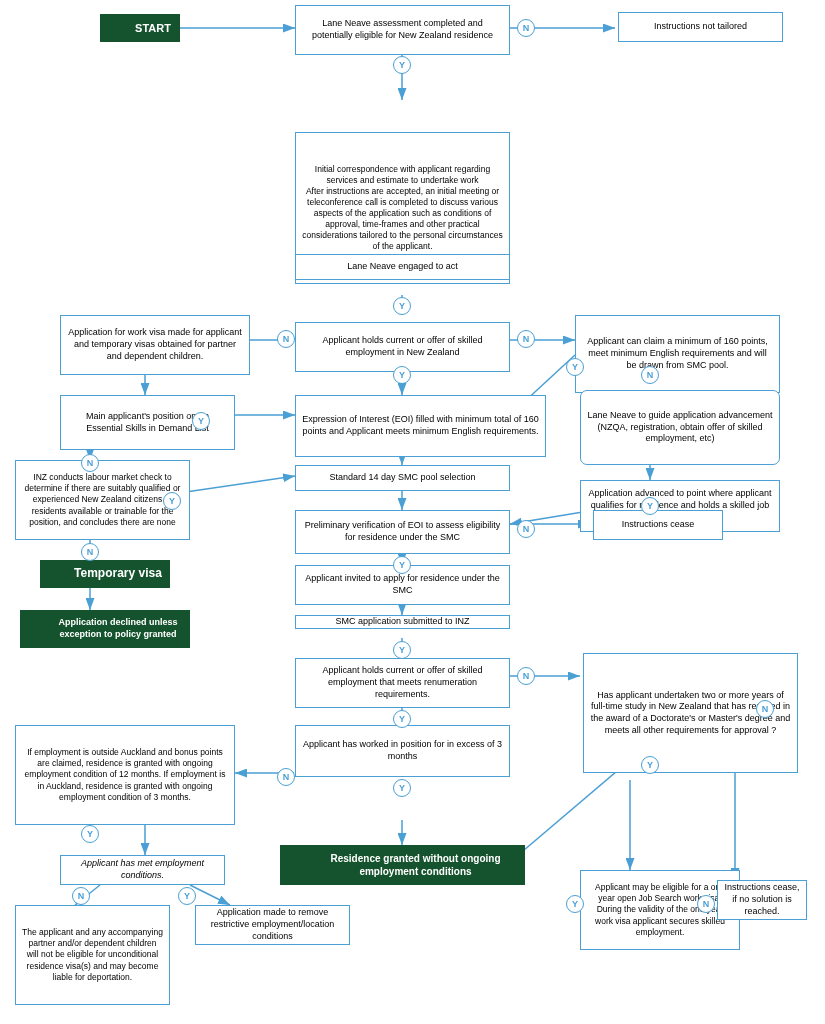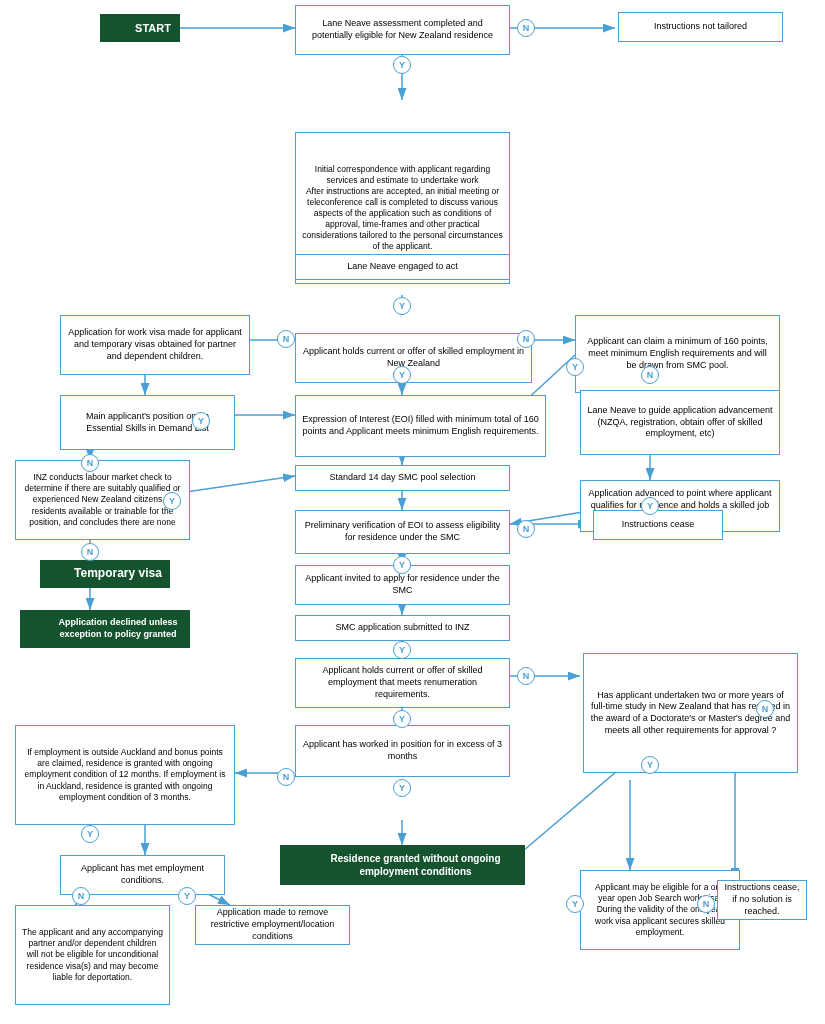--- a/index.html
+++ b/index.html
@@ -169,21 +169,21 @@
     <span style="white-space:pre-wrap;">Initial correspondence with applicant regarding services and estimate to undertake work
 After instructions are accepted, an initial meeting or teleconference call is completed to discuss various aspects of the application such as conditions of approval, time-frames and other practical considerations tailored to the personal circumstances of the applicant.</span>
   </div>
 
   <div class="box" style="left:295px; top:254px; width:215px; height:26px; font-size:9px;">
     <span>Lane Neave engaged to act</span>
   </div>
 
   <div class="arrow-label" style="left:393px; top:297px;">Y</div>
 
-  <div class="box" style="left:295px; top:333px; width:237px; height:50px; font-size:9px;">
+  <div class="box" style="left:295px; top:322px; width:215px; height:50px; font-size:9px;">
     <span>Applicant holds current or offer of skilled employment in New Zealand</span>
   </div>
 
   <div class="arrow-label" style="left:517px; top:330px;">N</div>
 
   <div class="arrow-label" style="left:277px; top:330px;">N</div>
 
   <div class="arrow-label" style="left:393px; top:366px;">Y</div>
 
   <div class="box" style="left:575px; top:315px; width:205px; height:78px; font-size:9px;">
@@ -203,21 +203,21 @@
   </div>
 
   <div class="arrow-label" style="left:81px; top:454px;">N</div>
 
   <div class="arrow-label" style="left:192px; top:412px;">Y</div>
 
   <div class="box" style="left:295px; top:395px; width:251px; height:62px; font-size:9px;">
     <span>Expression of Interest (EOI) filled with minimum total of 160 points and Applicant meets minimum English requirements.</span>
   </div>
 
-  <div class="box" style="left:580px; top:390px; width:200px; height:65px; font-size:9px;">
+  <div class="box" style="left:580px; top:390px; width:200px; height:75px; font-size:9px;border-radius:7px;">
     <span>Lane Neave to guide application advancement (NZQA, registration, obtain offer of skilled employment, etc)</span>
   </div>
 
   <div class="box" style="left:15px; top:460px; width:175px; height:80px; font-size:8.5px;">
     <span>INZ conducts labour market check to determine if there are suitably qualified or experienced New Zealand citizens or residents available or trainable for the position, and concludes there are none</span>
   </div>
 
   <div class="arrow-label" style="left:81px; top:543px;">N</div>
 
   <div class="arrow-label" style="left:163px; top:492px;">Y</div>
@@ -249,21 +249,21 @@
   </div>
 
   <div class="box box-dark" style="left:20px; top:610px; width:170px; height:38px; font-size:9px; font-weight:bold; text-align:center;">
     <span>Application declined unless exception to policy granted</span>
   </div>
 
   <div class="box" style="left:295px; top:565px; width:215px; height:40px; font-size:9px;">
     <span>Applicant invited to apply for residence under the SMC</span>
   </div>
 
-  <div class="box" style="left:295px; top:615px; width:215px; height:26px; font-size:9px;">
+  <div class="box" style="left:295px; top:615px; width:215px; height:14px; font-size:9px;">
     <span>SMC application submitted to INZ</span>
   </div>
 
   <div class="arrow-label" style="left:393px; top:641px;">Y</div>
 
   <div class="box" style="left:295px; top:658px; width:215px; height:50px; font-size:9px;">
     <span>Applicant holds current or offer of skilled employment that meets renumeration requirements.</span>
   </div>
 
   <div class="arrow-label" style="left:393px; top:710px;">Y</div>
@@ -283,21 +283,21 @@
   <div class="arrow-label" style="left:393px; top:779px;">Y</div>
 
   <div class="box" style="left:583px; top:653px; width:215px; height:120px; font-size:9px;">
     <span>Has applicant undertaken two or more years of full-time study in New Zealand that has resulted in the award of a Doctorate's or Master's degree and meets all other requirements for approval ?</span>
   </div>
 
   <div class="arrow-label" style="left:641px; top:756px;">Y</div>
 
   <div class="arrow-label" style="left:756px; top:700px;">N</div>
 
-  <div class="box" style="left:60px; top:855px; width:165px; height:40px; font-size:9px;">
+  <div class="box" style="left:60px; top:855px; width:165px; height:30px; font-size:9px;font-style:italic;">
     <span>Applicant has met employment conditions.</span>
   </div>
 
   <div class="arrow-label" style="left:72px; top:887px;">N</div>
 
   <div class="arrow-label" style="left:178px; top:887px;">Y</div>
 
   <div class="box box-dark" style="left:280px; top:845px; width:245px; height:40px; font-size:10px; font-weight:bold;">
     <span>Residence granted without ongoing employment conditions</span>
   </div>

